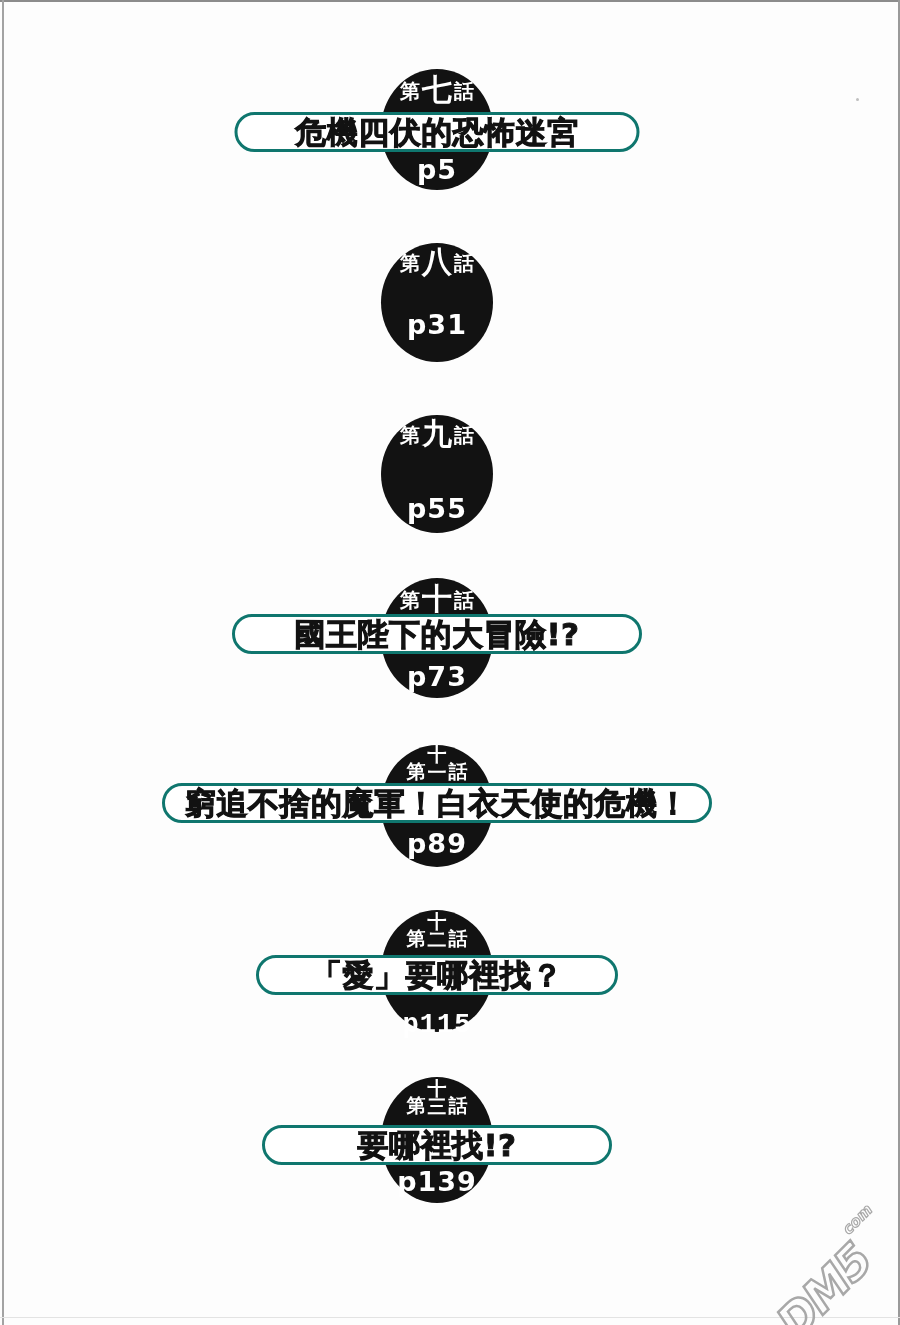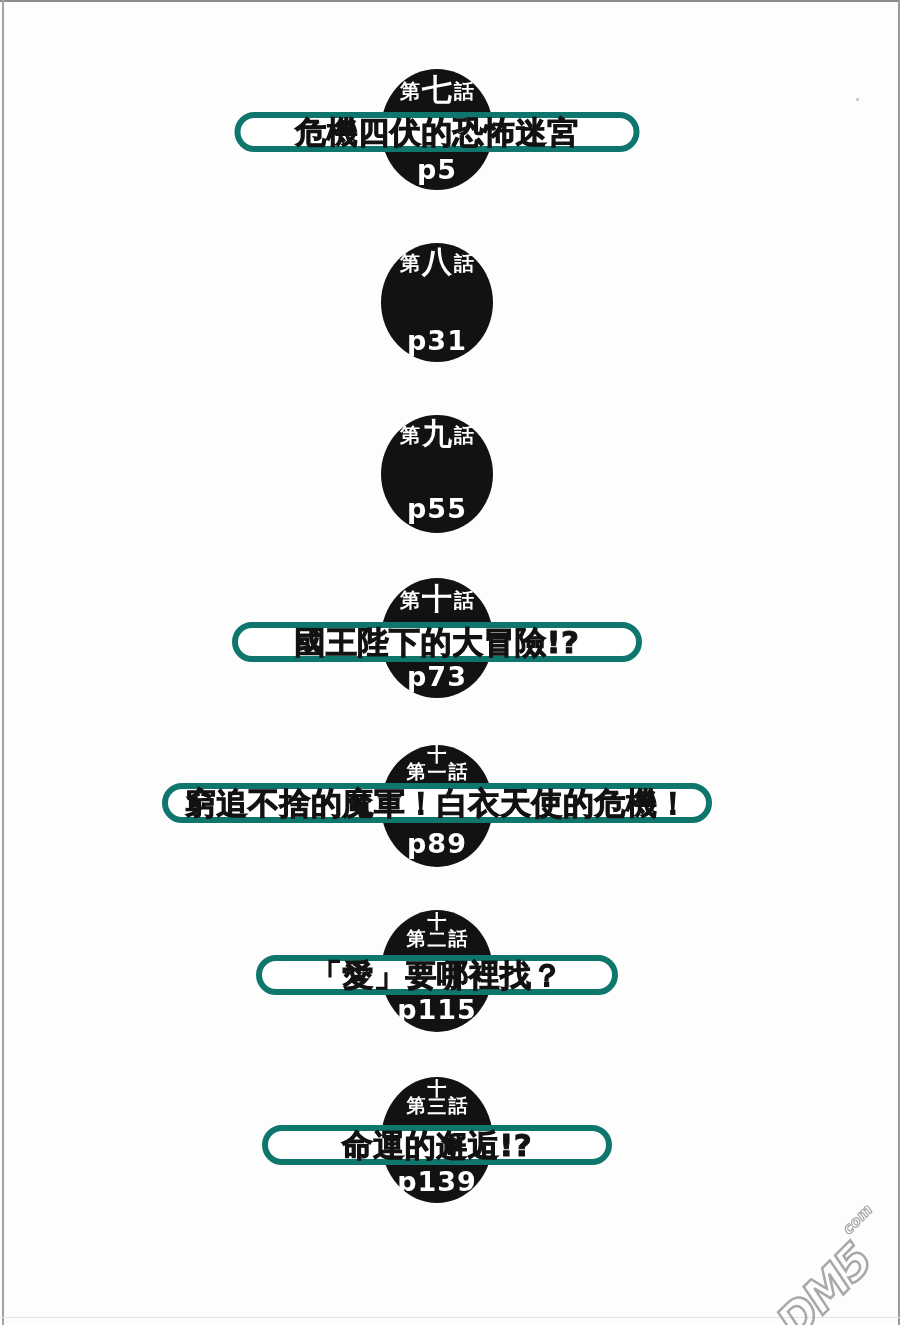--- a/index.html
+++ b/index.html
@@ -38,21 +38,21 @@
   .chapter .small { font-size:20px; margin-top:6px; }
   .chapter .big   { font-size:30px; margin:0 2px; }
   .chapter.stacked .small { margin-top:17px; font-size:19px; }
   .stack { display:flex; flex-direction:column; align-items:center; line-height:0.95; margin:0 2px; }
   .stack span { font-size:19px; }
 
   .capsule {
     position:absolute; left:437px; transform:translateX(-50%);
     height:40px;
     background:#ffffff;
-    border:6px solid #0f766e;
+    border:3px solid #0f766e;
     border-radius:23px;
     display:flex; align-items:center; justify-content:center;
     z-index:2; box-sizing:border-box;
   }
   .title {
     font-size:31px; font-weight:900; color:#121212;
     letter-spacing:0.5px; white-space:nowrap; line-height:1;
     -webkit-text-stroke:1px #121212;
   }
 
@@ -103,41 +103,41 @@
   <div class="pagenum" style="top:87px;">p5</div>
 </section>
 
 <section class="entry" style="top:243px;">
   <div class="badge" style="height:119px;"></div>
   <div class="chapter single" style="top:4px;">
     <span class="small">第</span>
       <span class="big">八</span>
       <span class="small">話</span>
   </div>
-  <div class="pagenum" style="top:84px;">p31</div>
+  <div class="pagenum" style="top:68px;">p31</div>
 </section>
 
 <section class="entry" style="top:415px;">
   <div class="badge" style="height:118px;"></div>
   <div class="chapter single" style="top:4px;">
     <span class="small">第</span>
       <span class="big">九</span>
       <span class="small">話</span>
   </div>
   <div class="pagenum" style="top:80px;">p55</div>
 </section>
 
 <section class="entry" style="top:578px;">
   <div class="badge" style="height:120px;"></div>
   <div class="chapter single" style="top:6px;">
     <span class="small">第</span>
       <span class="big">十</span>
       <span class="small">話</span>
   </div>
-  <div class="capsule" style="top:44px; width:410px;">
+  <div class="capsule" style="top:36px; width:410px;">
     <span class="title">國王陛下的大冒險!?</span>
   </div>
   <div class="pagenum" style="top:85px;">p73</div>
 </section>
 
 <section class="entry" style="top:745px;">
   <div class="badge" style="height:122px;"></div>
   <div class="chapter stacked" style="top:0px;">
     <span class="small">第</span>
       <span class="stack">
@@ -158,35 +158,35 @@
     <span class="small">第</span>
       <span class="stack">
         <span>十</span>
         <span>二</span>
       </span>
       <span class="small">話</span>
   </div>
   <div class="capsule" style="top:45px; width:362px;">
     <span class="title">「愛」要哪裡找？</span>
   </div>
-  <div class="pagenum" style="top:86px;">p115</div>
+  <div class="pagenum" style="top:102px;font-family:Liberation Mono, monospace;">p115</div>
 </section>
 
 <section class="entry" style="top:1077px;">
   <div class="badge" style="height:126px;"></div>
   <div class="chapter stacked" style="top:2px;">
     <span class="small">第</span>
       <span class="stack">
         <span>十</span>
         <span>三</span>
       </span>
       <span class="small">話</span>
   </div>
   <div class="capsule" style="top:48px; width:350px;">
-    <span class="title">命運的邂逅!?</span>
+    <span class="title">要哪裡找!?</span>
   </div>
   <div class="pagenum" style="top:91px;text-align:center;">p139</div>
 </section>
 
 <div class="watermark">
   <span class="wm-main">DM5</span>
   <span class="wm-suffix">com</span>
 </div>
 
 </body></html>

